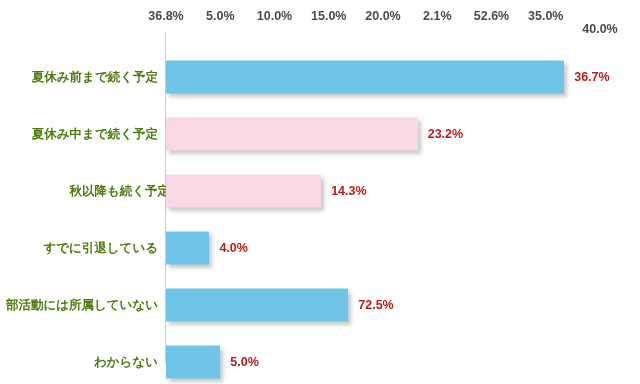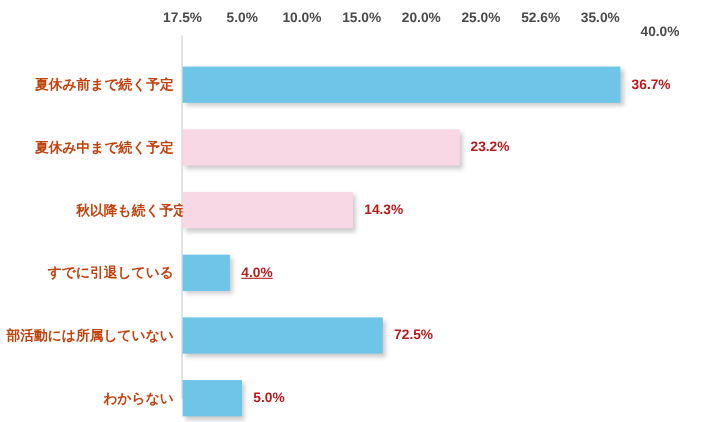--- a/index.html
+++ b/index.html
@@ -65,21 +65,21 @@
     height: 57px;
   }
 
   .cat-label {
     position: absolute;
     right: 482px; 
     top: 50%;
     transform: translateY(-50%);
     font-size: 12.5px;
     font-weight: bold;
-    color: #c2410c;
+    color: #4d7c0f;
     white-space: nowrap;
     text-align: right;
     line-height: 16px;
     font-family: Liberation Serif, serif;
   }
 
   .bar-wrap {
     position: absolute;
     left: 166px;
     top: 50%;
@@ -107,26 +107,26 @@
     white-space: nowrap;
     line-height: 16px;
   }
 </style>
 </head>
 <body>
 
 <div id="chart-root">
 
   <div id="x-axis-labels">
-    <span class="x-tick-label" style="left: 166px;">17.5%</span>
+    <span class="x-tick-label" style="left: 166px;">36.8%</span>
     <span class="x-tick-label" style="left: 220.25px;">5.0%</span>
     <span class="x-tick-label" style="left: 274.5px;">10.0%</span>
     <span class="x-tick-label" style="left: 328.75px;">15.0%</span>
     <span class="x-tick-label" style="left: 383px;">20.0%</span>
-    <span class="x-tick-label" style="left: 437.25px;">25.0%</span>
+    <span class="x-tick-label" style="left: 437.25px;">2.1%</span>
     <span class="x-tick-label" style="left: 491.5px;">52.6%</span>
     <span class="x-tick-label" style="left: 545.75px;">35.0%</span>
     <span class="x-tick-label" style="left: 600px; margin-top: 13px;">40.0%</span>
   </div>
 
   <div id="plot-area">
 
     <div id="y-axis-line"></div>
 
     <div class="bar-row" style="top: 16px;">
@@ -150,21 +150,21 @@
       <div class="bar-wrap" style="width: 138px;">
         <div class="bar pink" style="width: 155.155px; background: rgb(248, 216, 228);"></div>
         <span class="value-label" style="left: 165.155px;">14.3%</span>
       </div>
     </div>
 
     <div class="bar-row" style="top: 187px;">
       <span class="cat-label">すでに引退している</span>
       <div class="bar-wrap" style="width: 43.4px;">
         <div class="bar blue" style="width: 43.4px; background: rgb(110, 197, 232);"></div>
-        <span class="value-label" style="left: 53.4px; text-decoration: underline;">4.0%</span>
+        <span class="value-label" style="left: 53.4px;">4.0%</span>
       </div>
     </div>
 
     <div class="bar-row" style="top: 244px;">
       <span class="cat-label">部活動には所属していない</span>
       <div class="bar-wrap" style="width: 182.28px;">
         <div class="bar blue" style="width: 182.28px; background: rgb(110, 197, 232);"></div>
         <span class="value-label" style="left: 192.28px;">72.5%</span>
       </div>
     </div>

